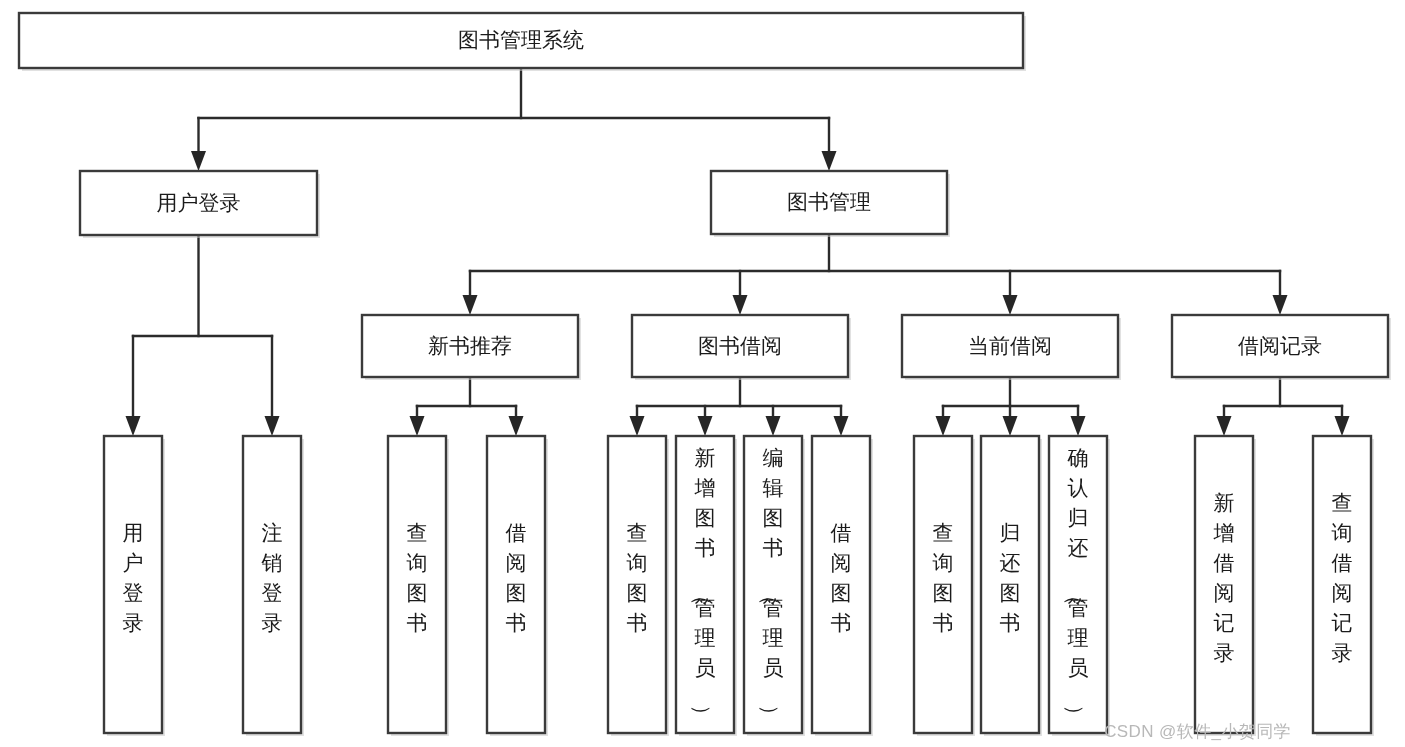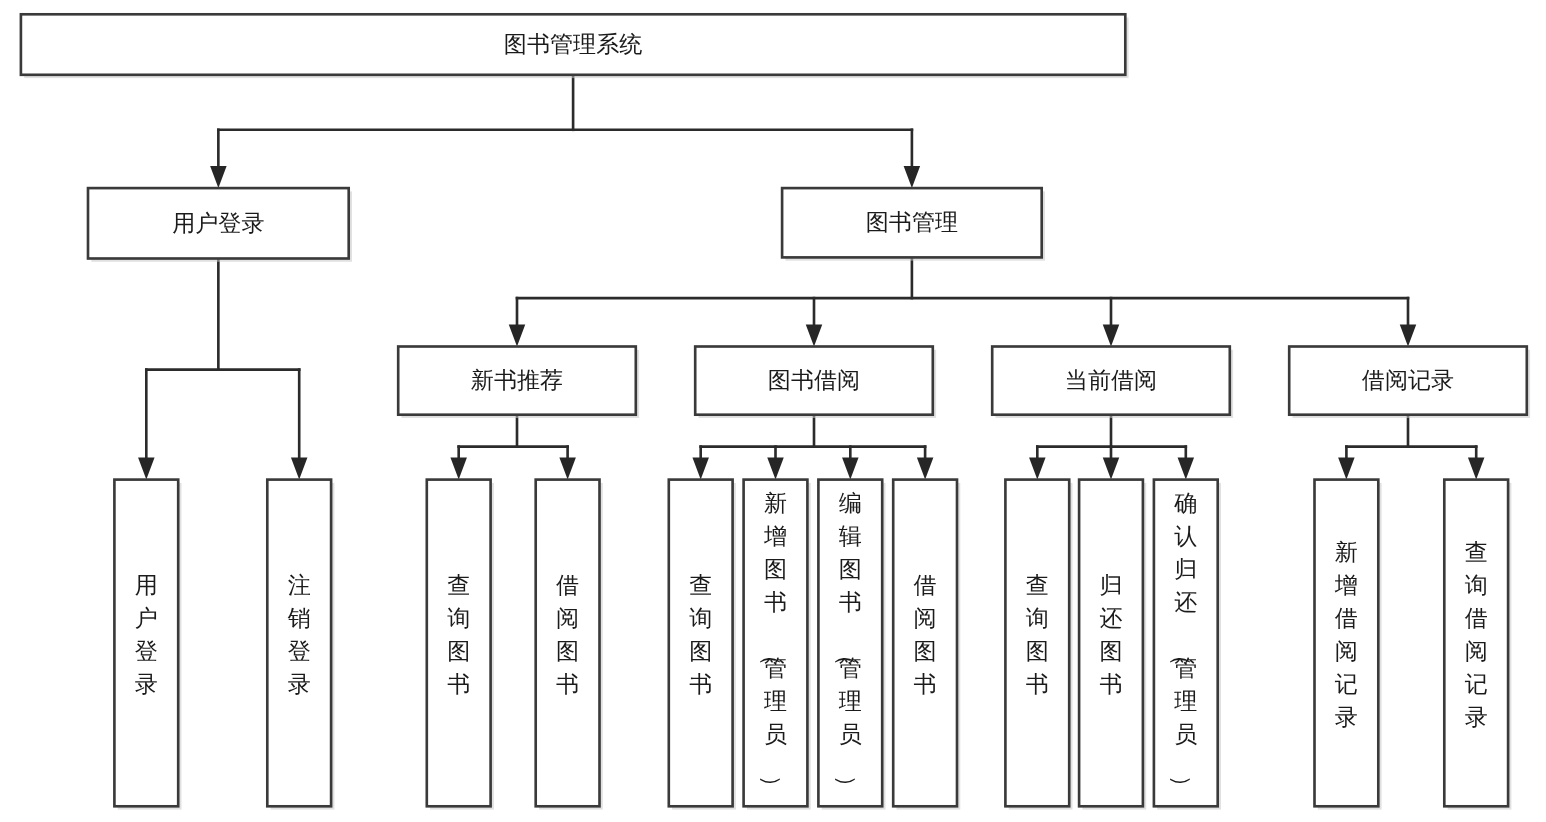--- a/index.html
+++ b/index.html
@@ -230,14 +230,15 @@
           <text x="1224" y="509.5" class="node-label-vertical"><tspan x="1224" dy="0">新</tspan><tspan x="1224" dy="30">增</tspan><tspan x="1224" dy="30">借</tspan><tspan x="1224" dy="30">阅</tspan><tspan x="1224" dy="30">记</tspan><tspan x="1224" dy="30">录</tspan></text>
         </g>
         <g>
           <rect x="1316" y="439" width="58" height="297" class="node-shadow"></rect>
           <rect x="1313" y="436" width="58" height="297" class="node-box"></rect>
           <text x="1342" y="509.5" class="node-label-vertical"><tspan x="1342" dy="0">查</tspan><tspan x="1342" dy="30">询</tspan><tspan x="1342" dy="30">借</tspan><tspan x="1342" dy="30">阅</tspan><tspan x="1342" dy="30">记</tspan><tspan x="1342" dy="30">录</tspan></text>
         </g>
       </g>
   </svg>
 
+  <div class="watermark-text">CSDN @软件_小贺同学</div>
 
 </div>
 
 </body></html>

